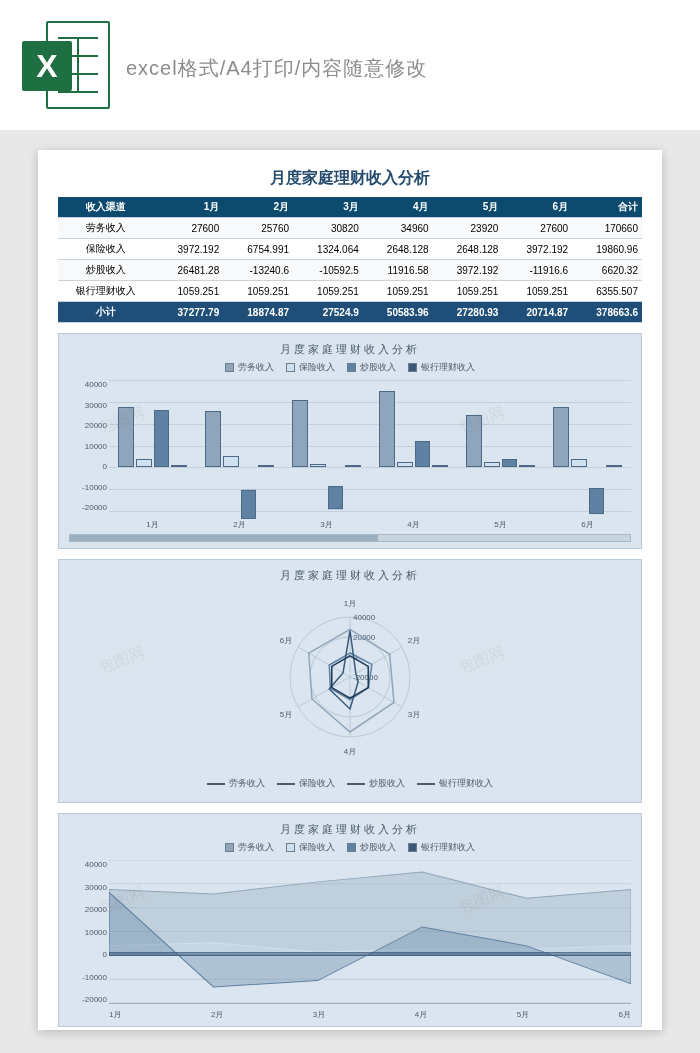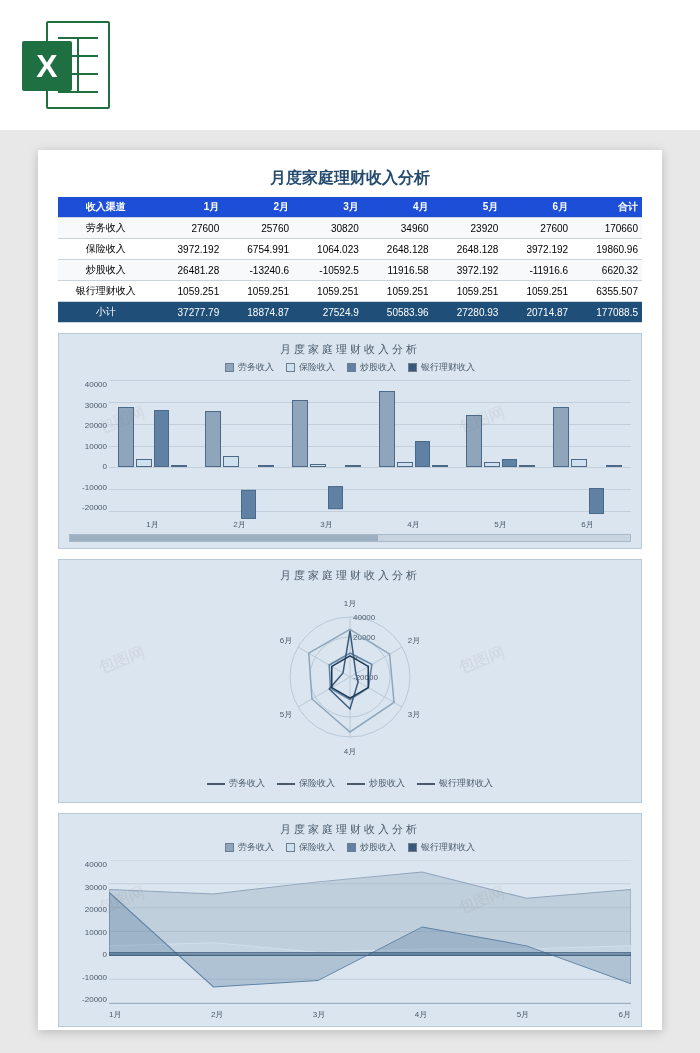--- a/index.html
+++ b/index.html
@@ -88,29 +88,29 @@
     font-size: 10px;
   }
   table.data th, table.data td {
     padding: 3px 4px;
     text-align: right;
     border-bottom: 1px solid #c9d3dc;
     white-space: nowrap;
   }
   table.data th:first-child, table.data td:first-child { text-align: center; }
   table.data thead th {
-    background: #1d4ed8;
+    background: #0c4a6e;
     color: #fff;
     font-weight: bold;
   }
   table.data tbody tr:nth-child(odd) { background: #f7f9fb; }
   table.data tfoot td {
     background: #1f4e79;
     color: #fff;
-    font-weight: normal;
+    font-weight: bold;
   }
   .chart-box {
     margin-top: 10px;
     background: #dbe5ef;
     border: 1px solid #b9c9d8;
     padding: 8px 10px 6px;
     position: relative;
   }
   .chart-title {
     text-align: center;
@@ -226,20 +226,21 @@
 </style>
 </head>
 <body>
 
 <div class="header-banner">
   <div class="excel-icon">
     <div class="page"></div>
     <div class="badge">X</div>
   </div>
   <div class="banner-text">
+    <div class="banner-sub">excel格式/A4打印/内容随意修改</div>
   </div>
 </div>
 
 <div class="doc-page">
 
   <div class="doc-title">月度家庭理财收入分析</div>
 
   <table class="data">
     <thead>
         <tr id="thead-row">
@@ -261,21 +262,21 @@
           <td>30820</td>
           <td>34960</td>
           <td>23920</td>
           <td>27600</td>
           <td>170660</td>
         </tr>
         <tr>
           <td>保险收入</td>
           <td>3972.192</td>
           <td>6754.991</td>
-          <td>1064.023</td>
+          <td>1324.064</td>
           <td>2648.128</td>
           <td>2648.128</td>
           <td>3972.192</td>
           <td>19860.96</td>
         </tr>
         <tr>
           <td>炒股收入</td>
           <td>26481.28</td>
           <td>-13240.6</td>
           <td>-10592.5</td>
@@ -297,21 +298,21 @@
       </tbody>
     <tfoot>
         <tr id="tfoot-row">
           <td>小计</td>
           <td>37277.79</td>
           <td>18874.87</td>
           <td>27524.9</td>
           <td>50583.96</td>
           <td>27280.93</td>
           <td>20714.87</td>
-          <td>177088.5</td>
+          <td>378663.6</td>
         </tr>
       </tfoot>
   </table>
 
   <div class="chart-box">
     <div class="chart-title">月度家庭理财收入分析</div>
     <div class="legend" id="legend-bar">
         <span class="item">
           <span class="sw sw-0"></span>
           <span>劳务收入</span>

